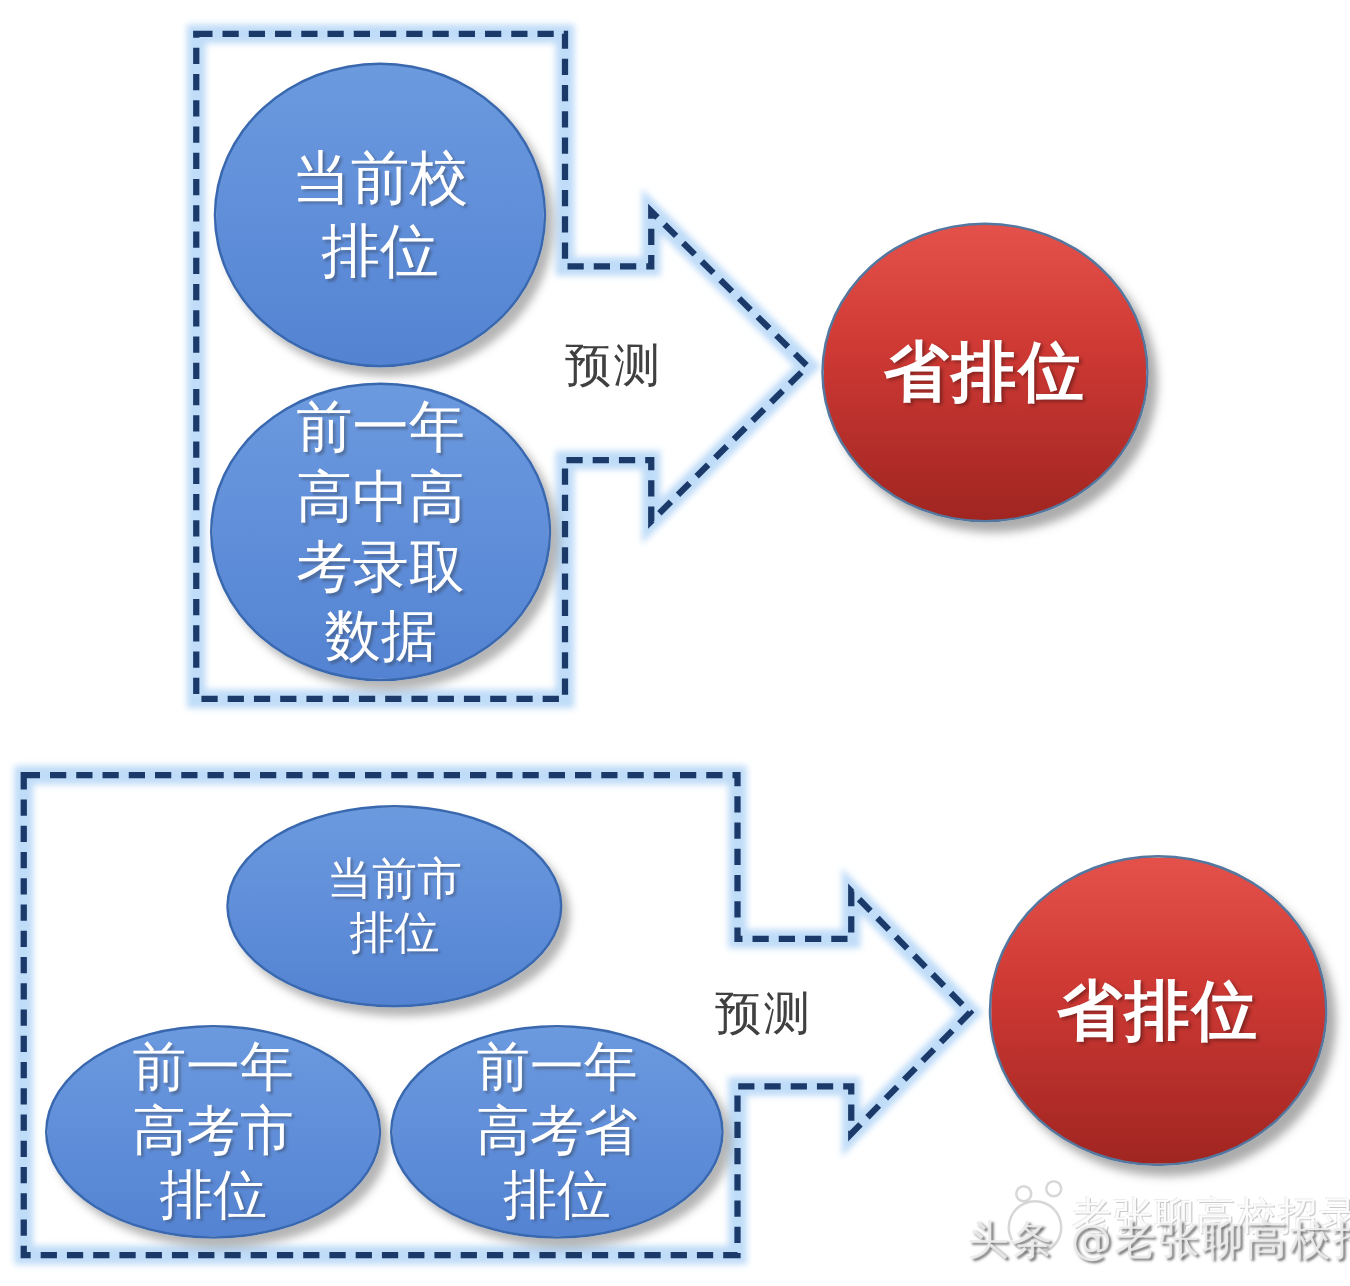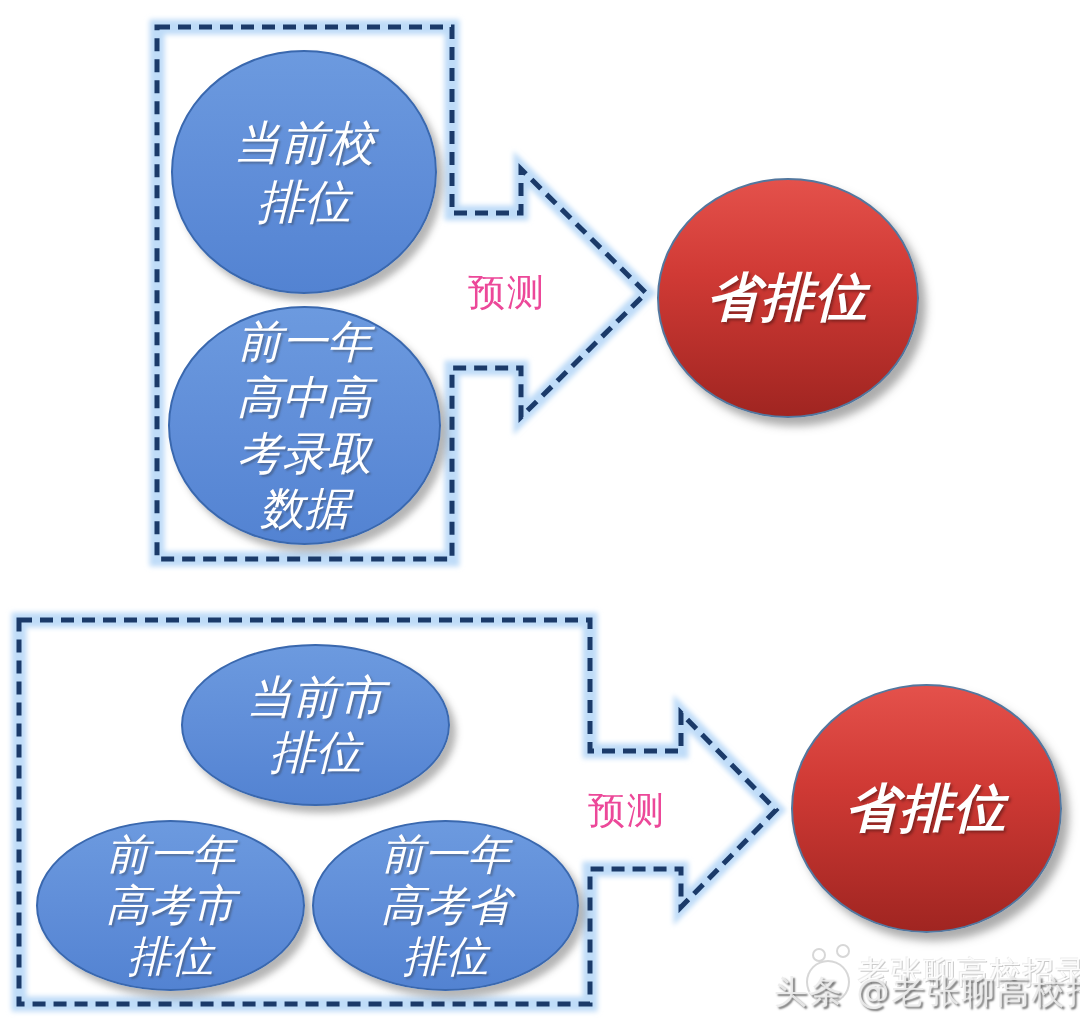--- a/index.html
+++ b/index.html
@@ -13,47 +13,47 @@
   svg.flow{position:absolute;left:0;top:0;z-index:1;}
   .glowline{fill:none;stroke:#BFDCF8;stroke-width:15;stroke-linejoin:miter;}
   .dashline{fill:none;stroke:#1B3A69;stroke-width:5;stroke-dasharray:13 8;stroke-linejoin:miter;}
 
   .node{
     position:absolute;z-index:2;
     display:flex;align-items:center;justify-content:center;
     text-align:center;color:#ffffff;
     border-radius:50%;
   }
-  .node span{white-space:pre-line;display:block;font-style:italic;}
+  .node span{white-space:pre-line;display:block;}
   .blue{
     background:linear-gradient(180deg,#6C9ADF 0%,#5F8DD8 55%,#5383D2 100%);
     border:2px solid #3A68AE;
     box-shadow:6px 7px 7px rgba(90,90,90,.45);
     text-shadow:2px 2px 2px rgba(50,50,50,.35);
   }
   .red{
     background:linear-gradient(180deg,#E4514B 0%,#D03A35 40%,#A02521 100%);
     border:2px solid #53779E;
     box-shadow:7px 8px 8px rgba(90,90,90,.5);
     font-weight:bold;
     text-shadow:2px 2px 3px rgba(0,0,0,.35);
     letter-spacing:2px;
     text-align:right;
   }
   .e1{left:171px;top:50px;width:262px;height:240px;font-size:47px;line-height:1.26;}
   .e2{left:168px;top:306px;width:269px;height:235px;font-size:45px;line-height:1.24;}
-  .e3{left:181px;top:644px;width:265px;height:158px;font-size:46px;line-height:1.2;}
+  .e3{left:181px;top:644px;width:265px;height:158px;font-size:36px;line-height:1.2;}
   .e4{left:36px;top:820px;width:265px;height:167px;font-size:43px;line-height:1.18;}
   .e5{left:312px;top:820px;width:263px;height:167px;font-size:43px;line-height:1.18;}
   .c1{left:657px;top:178px;width:258px;height:236px;font-size:52px;}
   .c2{left:791px;top:684px;width:267px;height:245px;font-size:52px;}
 
   .predict{
     position:absolute;z-index:2;width:110px;
-    text-align:center;color:#ec4899;
+    color:#404040;
     font-size:37px;letter-spacing:2px;
   }
   .p1{left:452px;top:268px;}
   .p2{left:572px;top:786px;}
 
   .watermark{position:absolute;z-index:3;left:0;top:0;width:975px;height:1029px;pointer-events:none;}
   .wm-main{
     position:absolute;left:774px;top:970px;
     font-size:33px;letter-spacing:2px;
     color:rgba(235,235,235,.92);

